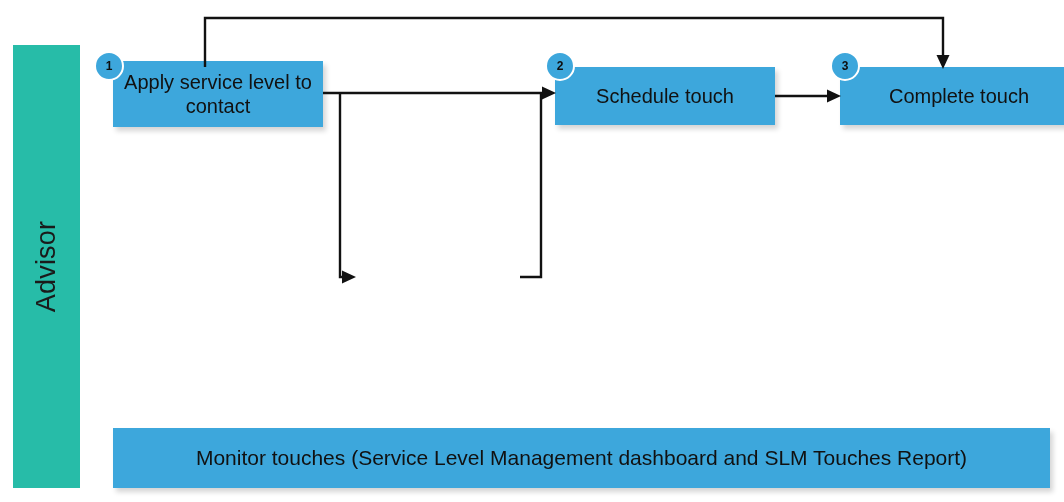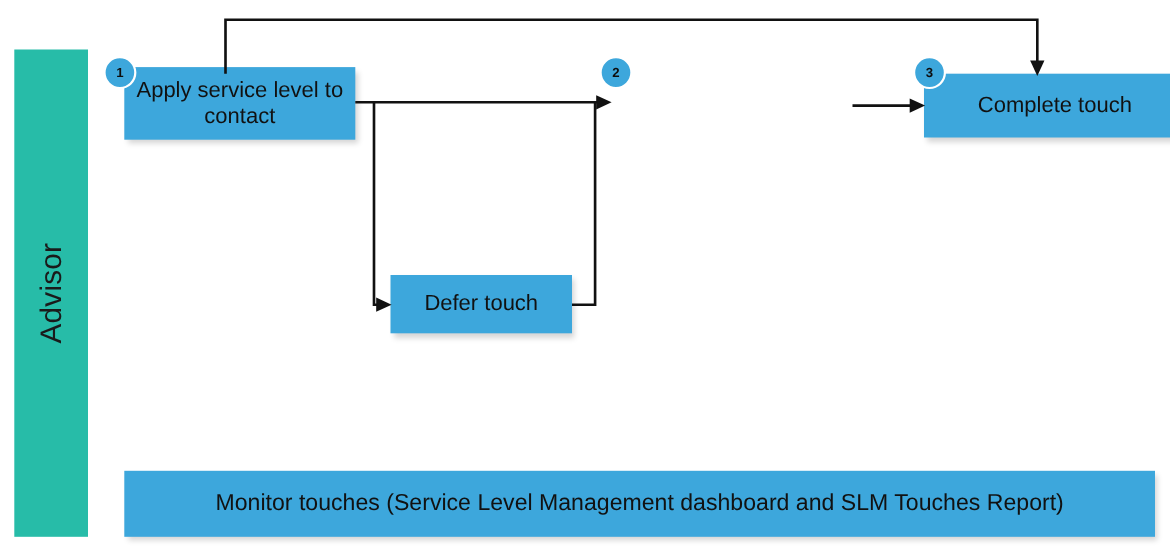--- a/index.html
+++ b/index.html
@@ -166,24 +166,24 @@
     </g>
 
     <g>
       <path d="M 775 96 L 831 96"></path>
       <polygon points="841,96 827,89.5 827,102.5"></polygon>
     </g>
   </svg>
 
   <div class="node" id="node-apply">Apply service level to contact</div>
 
+  <div class="node" id="node-schedule">Schedule touch</div>
 
   <div class="node" id="node-complete">Complete touch</div>
 
-  <div class="node" id="node-defer">Defer touch</div>
 
   <div class="node" id="node-monitor">Monitor touches (Service Level Management dashboard and SLM Touches Report)</div>
 
   <div class="badge" id="badge-1">1</div>
   <div class="badge" id="badge-2">2</div>
   <div class="badge" id="badge-3">3</div>
 
 </div>
 
 </body></html>

